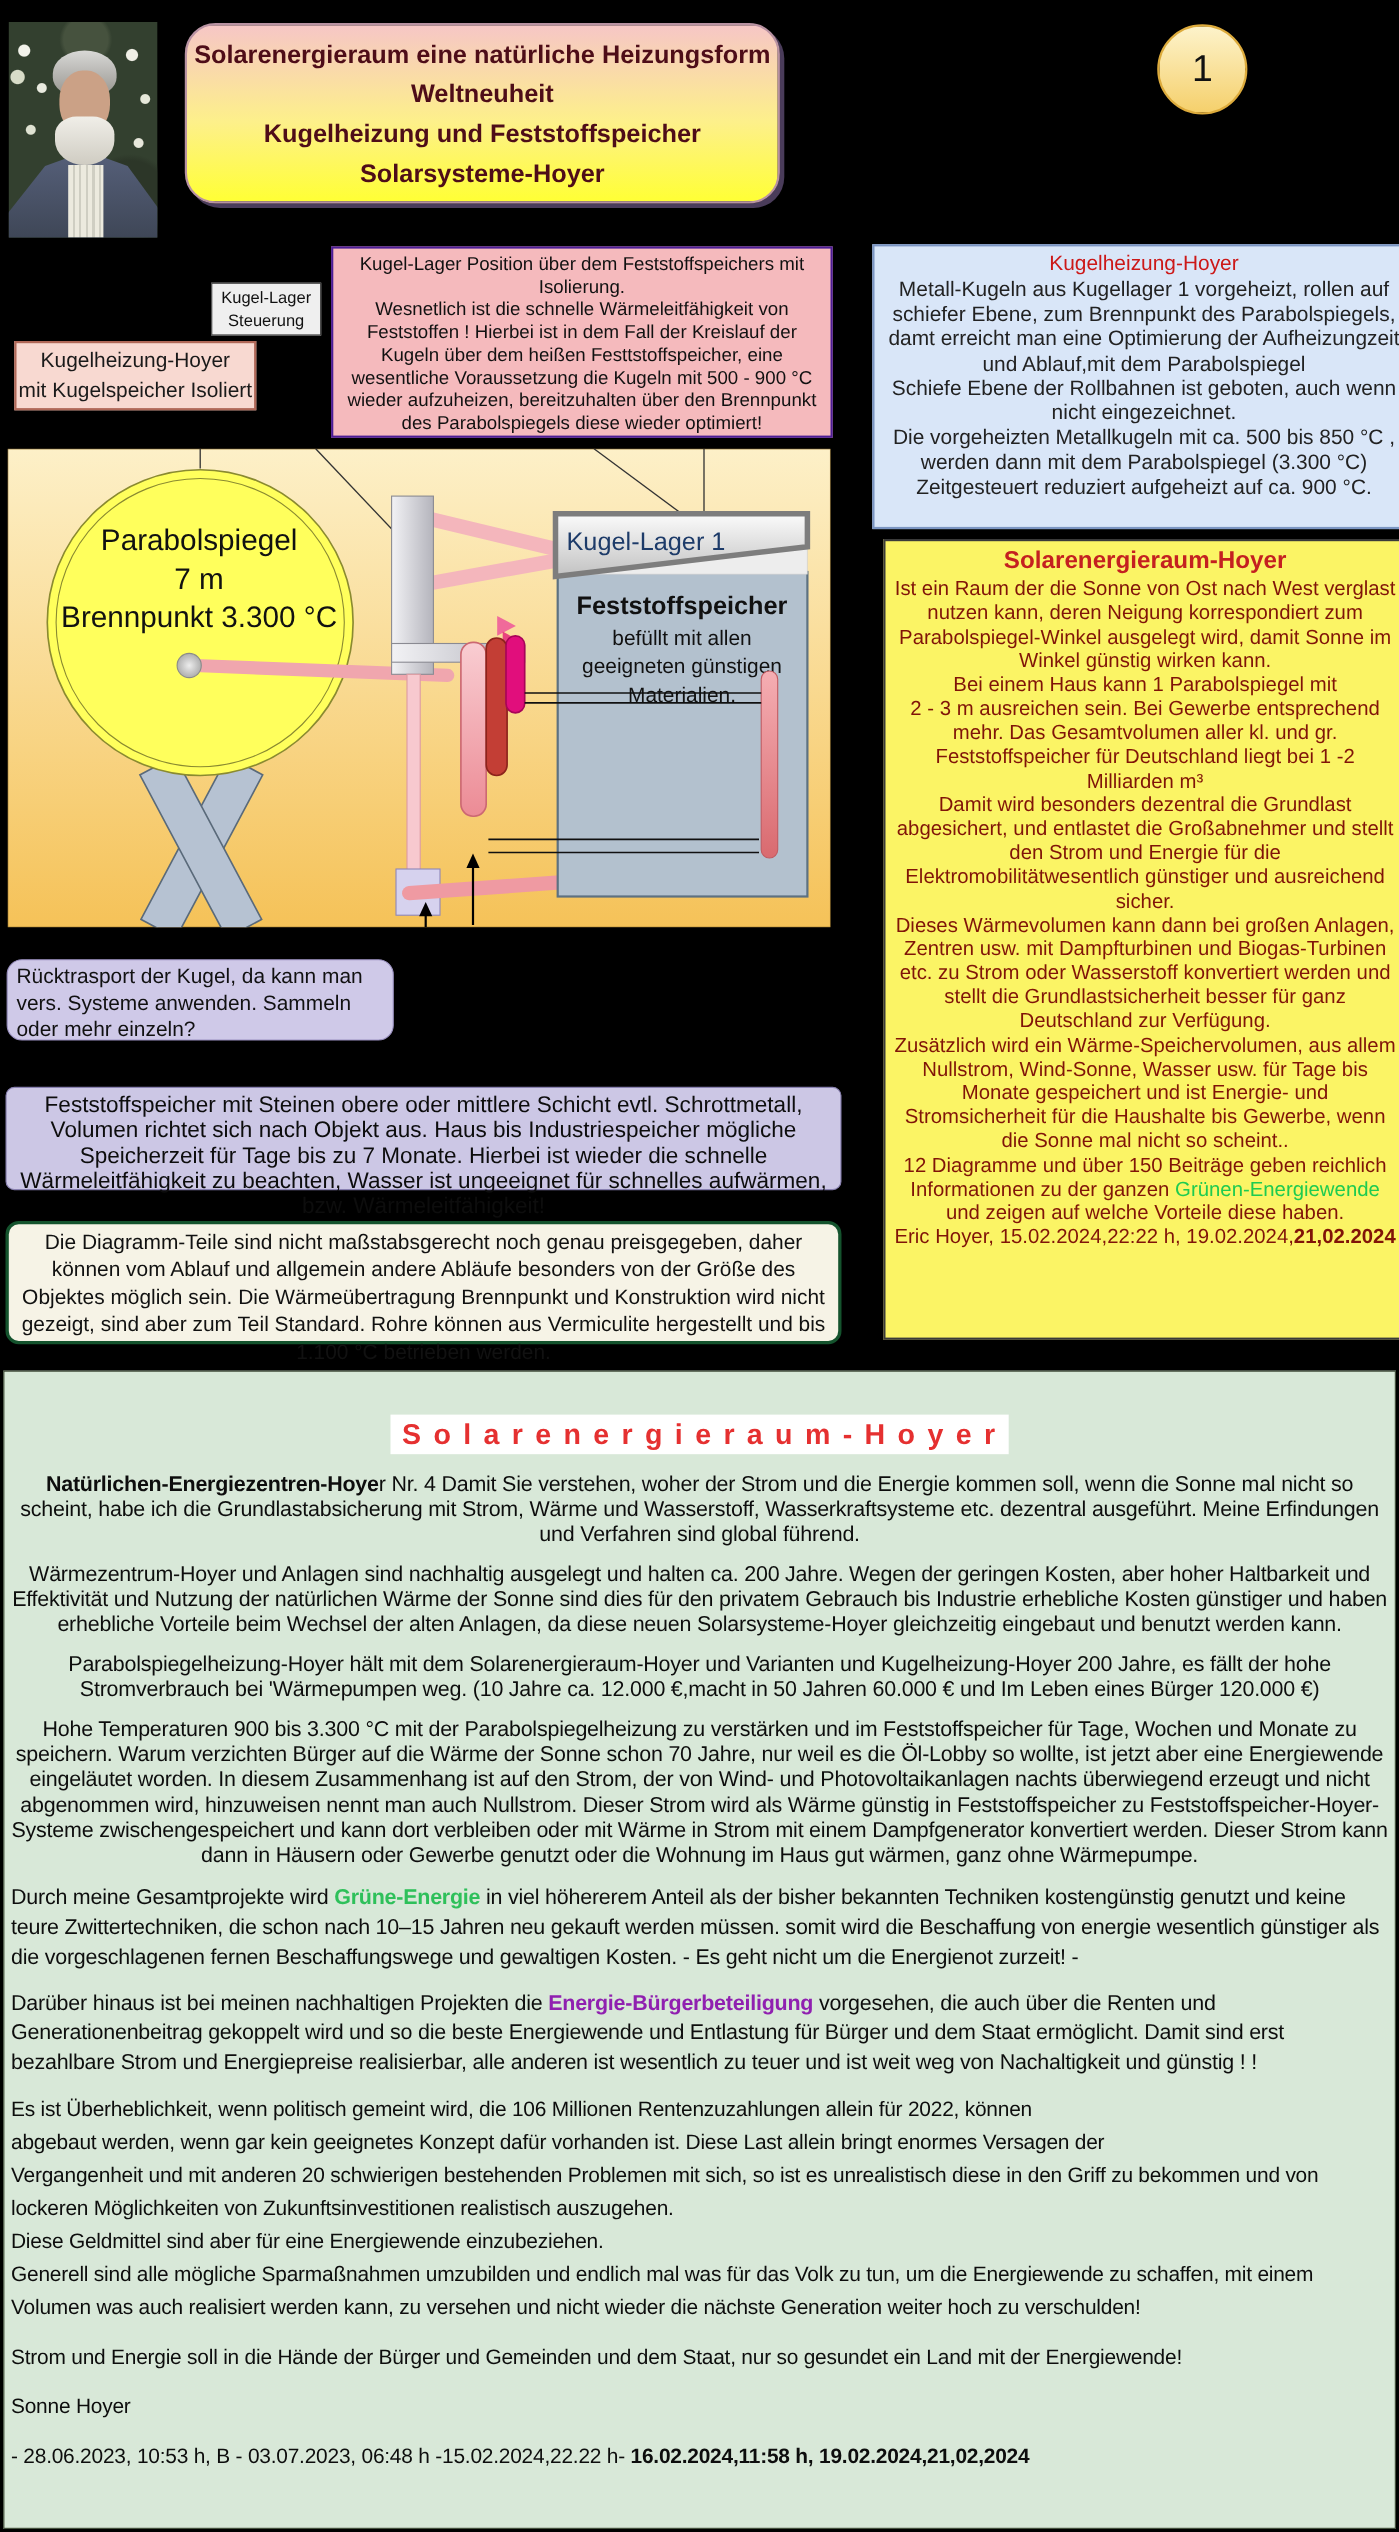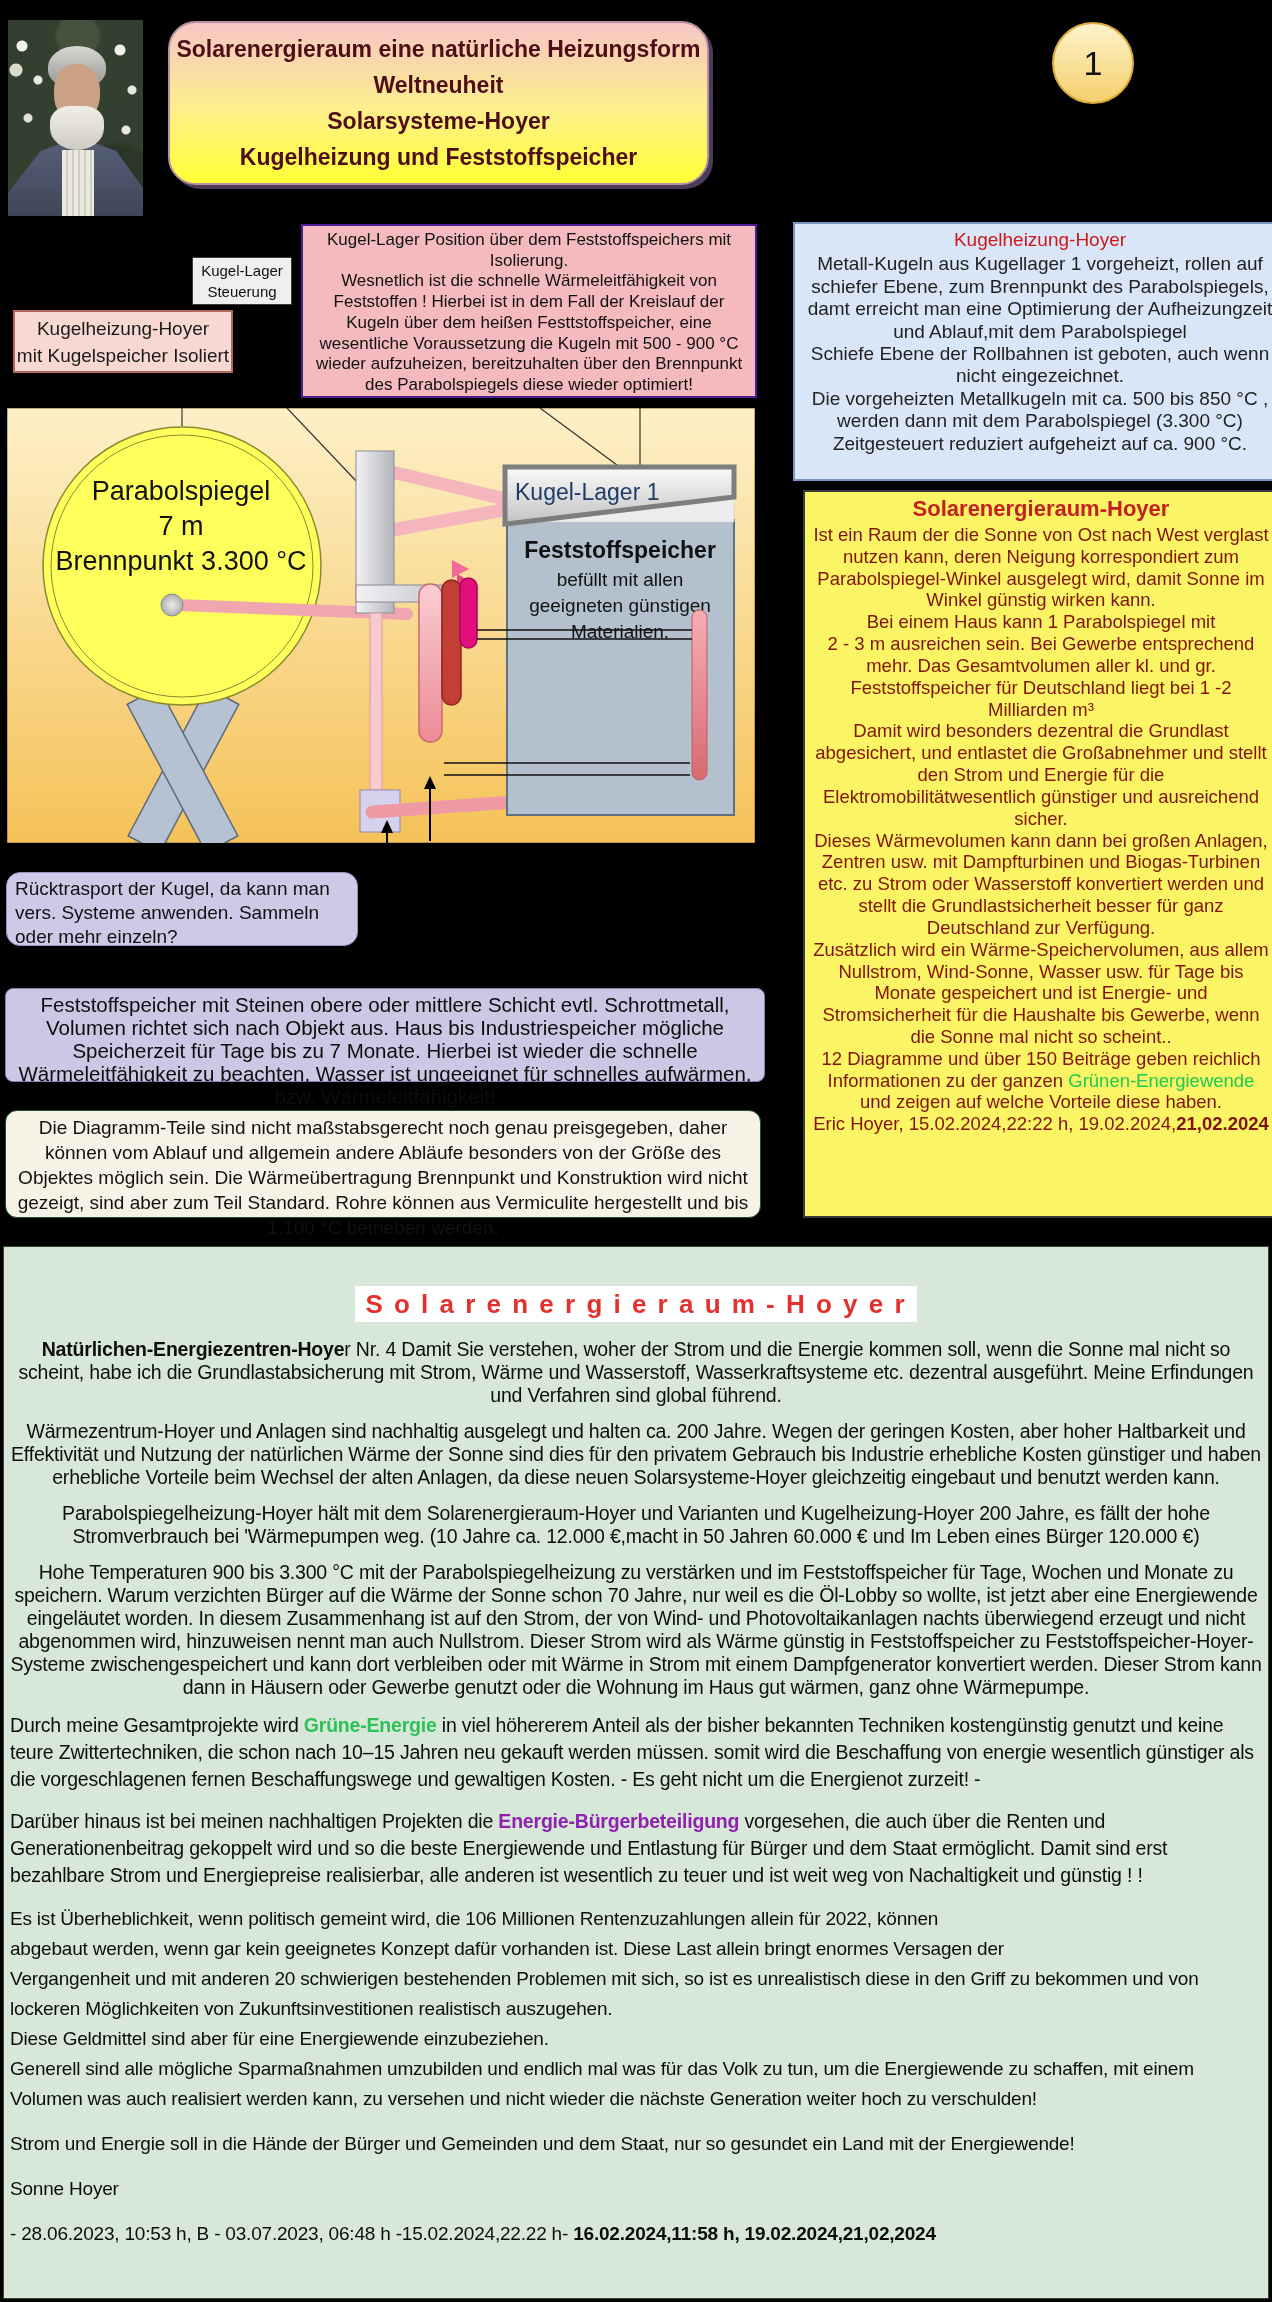--- a/index.html
+++ b/index.html
@@ -55,21 +55,21 @@
   #blue-note{left:793px;top:222px;width:476px;height:245px;background:#d9e6f8;border:2px solid #7b95c2;
     color:#222;font-size:19px;line-height:1.18;text-align:center;padding:5px 7px;}
   #blue-note .t{color:#cc1818;margin-bottom:2px;}
 
   #note-rueck{left:6px;top:872px;width:334px;height:64px;background:#cfc9e8;border:1px solid #9a90c0;
     border-radius:14px;color:#111;font-size:19px;line-height:24px;text-align:left;padding:4px 8px;}
   #note-versorgung{left:412px;top:849px;width:345px;height:92px;background:#f8c8cb;border:1px solid #d8a0a4;
     border-radius:16px;color:#111;font-size:17px;line-height:23px;text-align:center;padding:13px 14px 6px;}
   #note-speicher{left:5px;top:988px;width:744px;height:84px;background:#ccc7e5;border:1px solid #8880b0;
     border-radius:8px;color:#0d0d0d;font-size:20.5px;line-height:23px;text-align:center;padding:4px 7px;}
-  #note-diagram{left:5px;top:1110px;width:740px;height:98px;background:#f6f3e6;border:1px solid #14532d;
+  #note-diagram{left:5px;top:1110px;width:740px;height:98px;background:#f6f3e6;border:3px solid #14532d;
     border-radius:12px;color:#111;font-size:19px;line-height:25px;text-align:center;padding:4px 7px;}
 
   
   #yellow-panel{left:793px;top:490px;width:476px;height:728px;background:#fbf465;border:2px solid #3a3a3a;
     color:#801408;font-size:18.5px;line-height:1.18;text-align:center;padding:4px 7px;box-sizing:border-box;margin-left:10px;}
   #yellow-panel .t{color:#c42020;font-weight:bold;font-size:22px;margin-bottom:2px;}
   #yellow-panel .green{color:#1ecb50;}
   #yellow-panel .b{font-weight:bold;}
 
   
@@ -100,22 +100,22 @@
     <div id="jacket" class="ph"></div>
     <div id="shirt" class="ph"></div>
     <div id="hair" class="ph"></div>
     <div id="face" class="ph"></div>
     <div id="beard" class="ph"></div>
   </div>
 
   <div id="header" class="abs">
     <div>Solarenergieraum eine natürliche Heizungsform</div>
     <div>Weltneuheit</div>
+    <div>Kugelheizung und Feststoffspeicher</div>
     <div>Solarsysteme-Hoyer</div>
-    <div>Kugelheizung und Feststoffspeicher</div>
   </div>
 
   <div id="badge" class="abs">1</div>
 
   <div id="lbl-steuerung" class="abs">
     <div>Kugel-Lager</div>
     <div>Steuerung</div>
   </div>
   <div id="lbl-isoliert" class="abs">
     <div>Kugelheizung-Hoyer</div>

